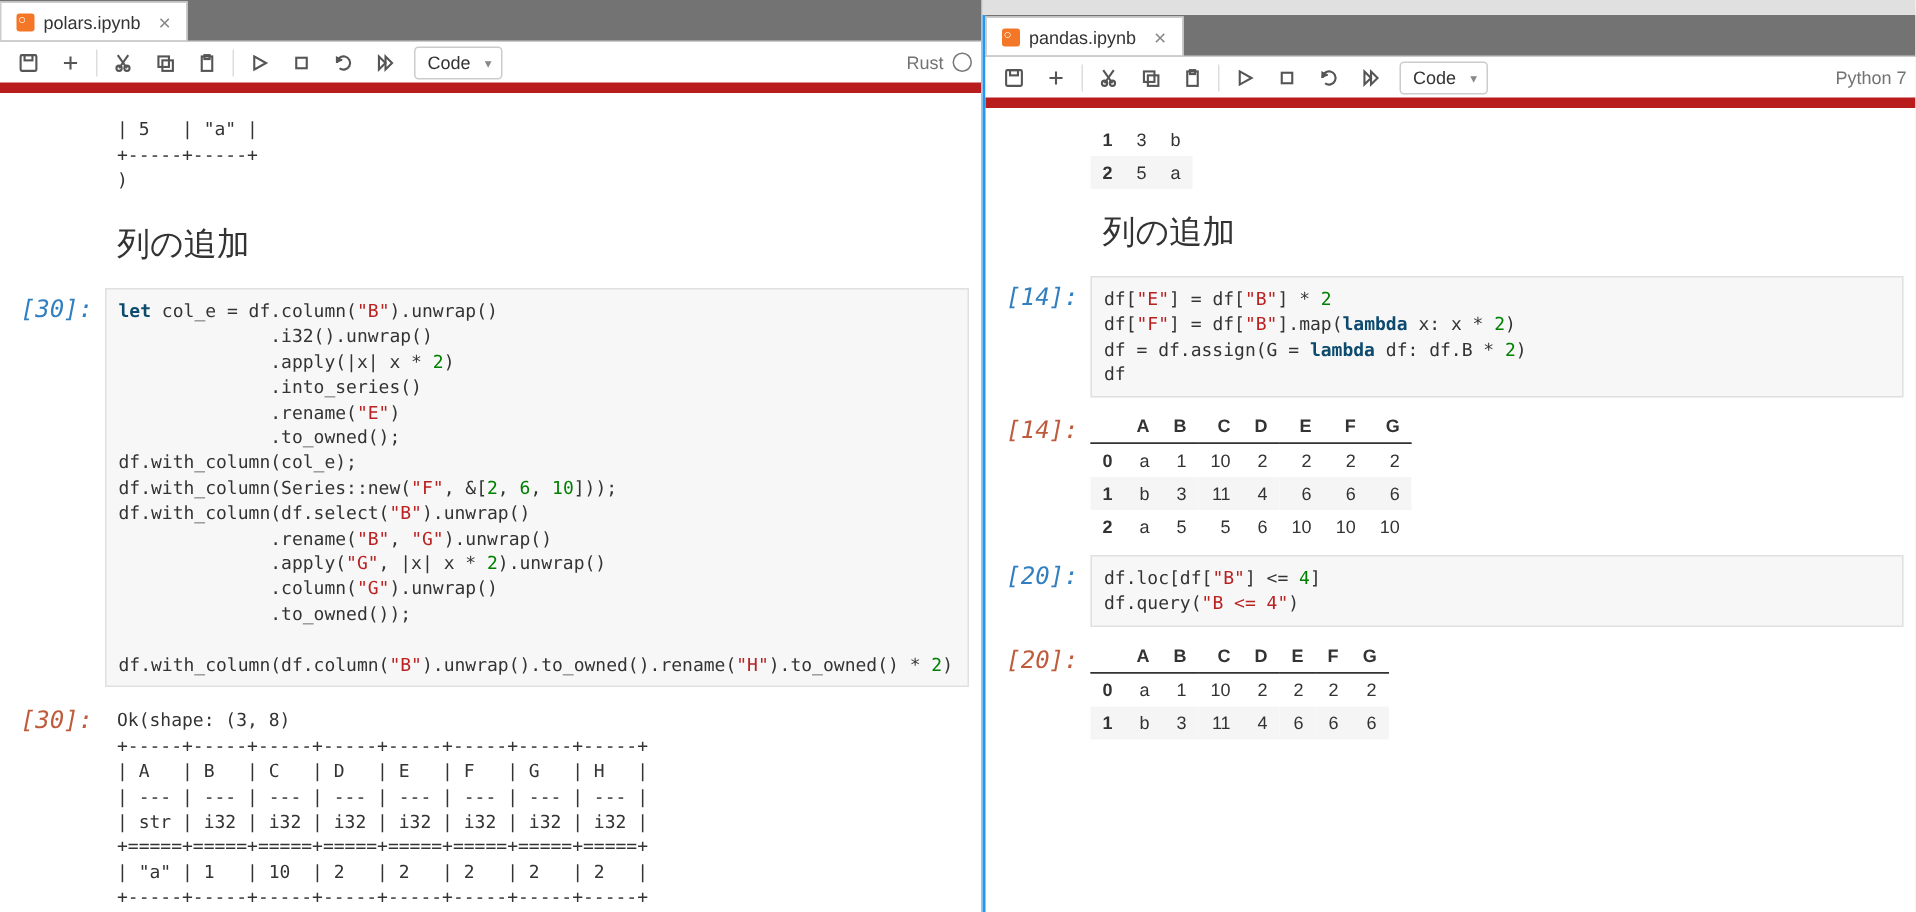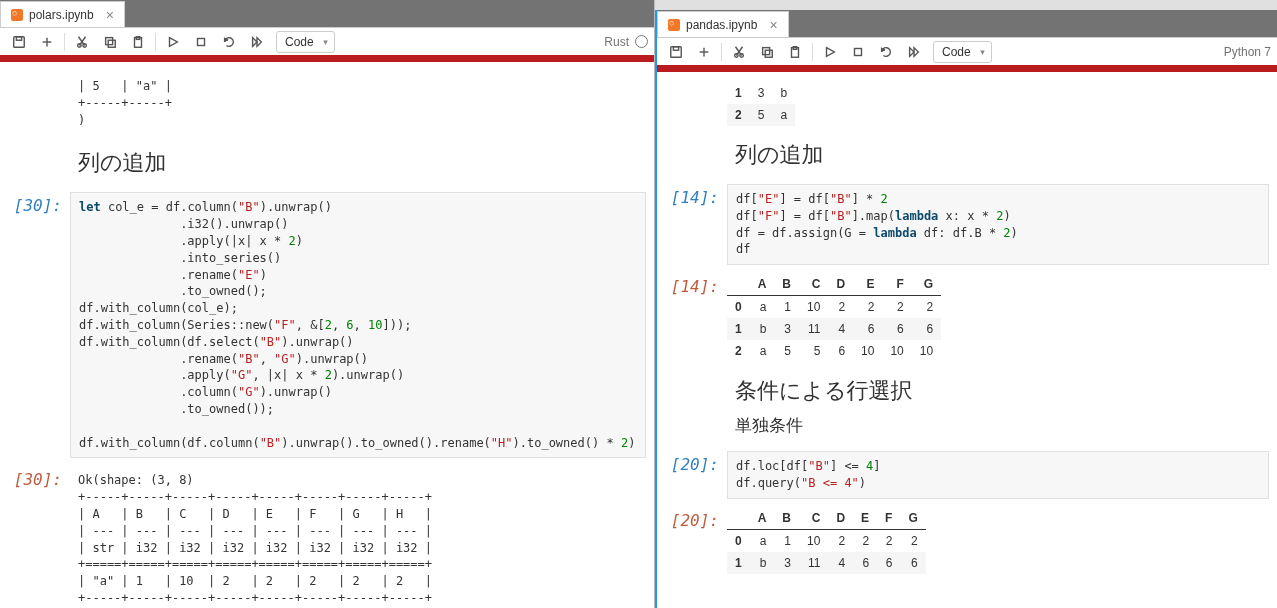--- a/index.html
+++ b/index.html
@@ -322,24 +322,20 @@
                 <td>5</td>
                 <td>6</td>
                 <td>10</td>
                 <td>10</td>
                 <td>10</td>
               </tr>
             </tbody>
           </table>
       </div>
     </div>
-    <div class="heading">
-      <h2>条件による行選択</h2>
-      <h3>単独条件</h3>
-    </div>
     <div class="cell">
       <div class="prompt">[20]:</div>
       <div class="cellbody">
           <div class="code-input">df.loc[df[<span class="str">"B"</span>] &lt;= <span class="num">4</span>]
 df.query(<span class="str">"B &lt;= 4"</span>)</div>
         </div>
     </div>
     <div class="cell">
       <div class="prompt out">[20]:</div>
       <div class="cellbody">

